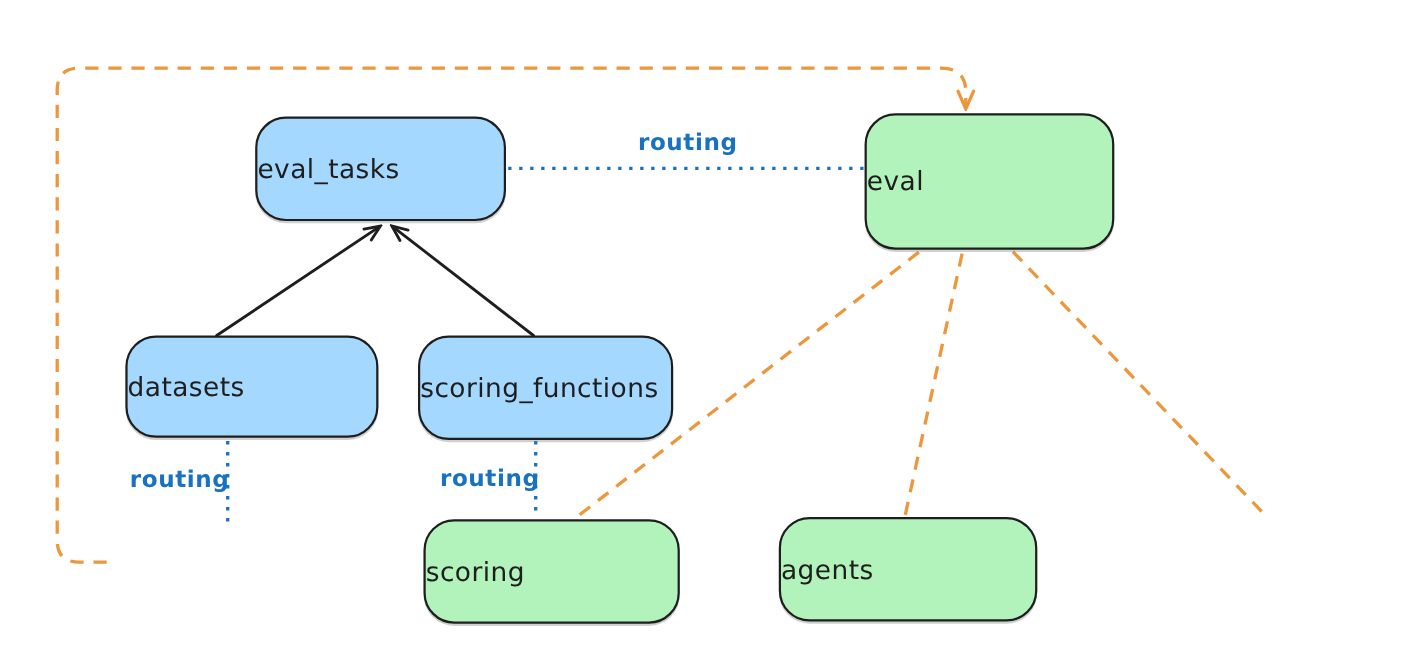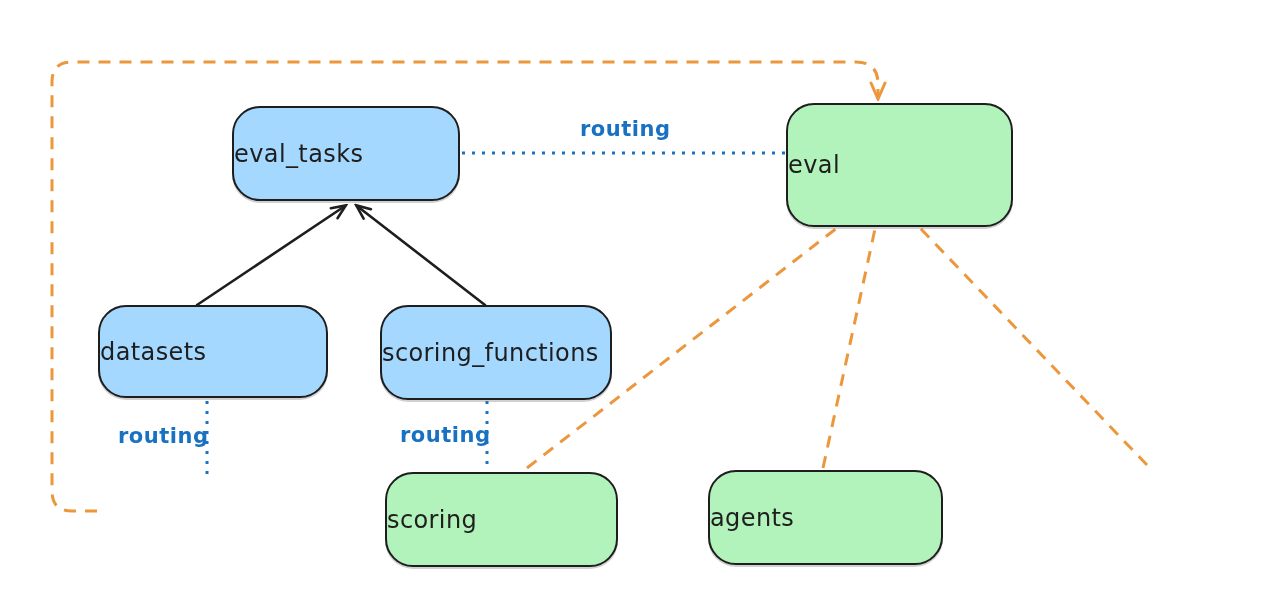--- a/index.html
+++ b/index.html
@@ -94,21 +94,21 @@
   </svg>
 
   <div class="node node-blue" style="left:232px; top:106px; width:228px; height:95px;">
     <span>eval_tasks</span>
   </div>
 
   <div class="node node-green" style="left:786px; top:103px; width:227px; height:124px;">
     <span>eval</span>
   </div>
 
-  <div class="node node-blue" style="left:98px; top:305px; width:230px; height:93px;">
+  <div class="node node-blue" style="left:114px; top:305px; width:230px; height:93px;">
     <span>datasets</span>
   </div>
 
   <div class="node node-blue" style="left:380px; top:305px; width:232px; height:95px;">
     <span>scoring_functions</span>
   </div>
 
 
   <div class="node node-green" style="left:708px; top:470px; width:235px; height:95px;">
     <span>agents</span>

